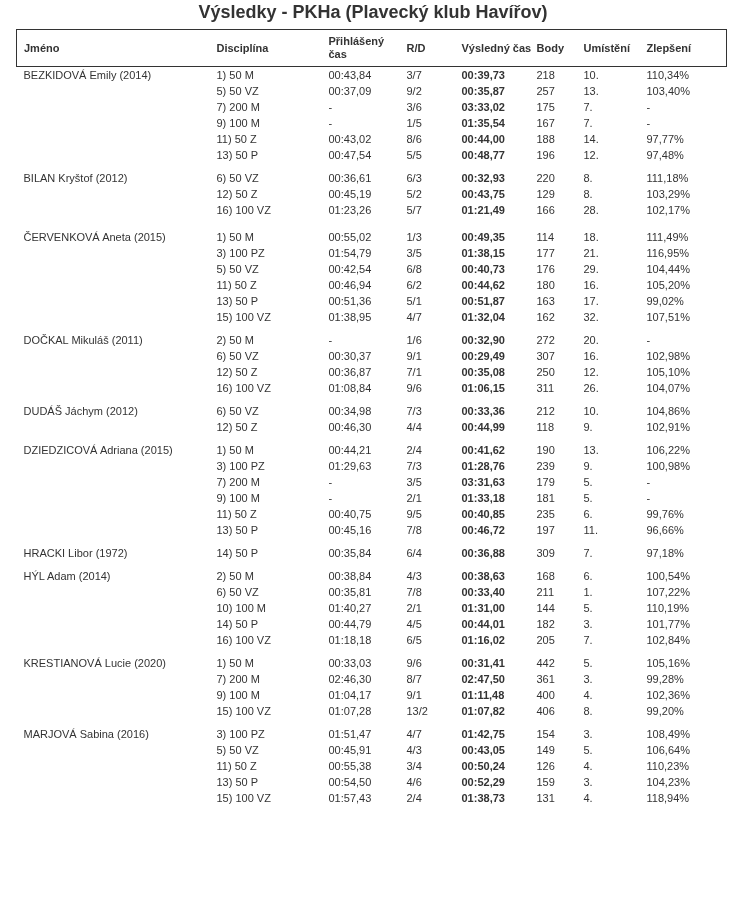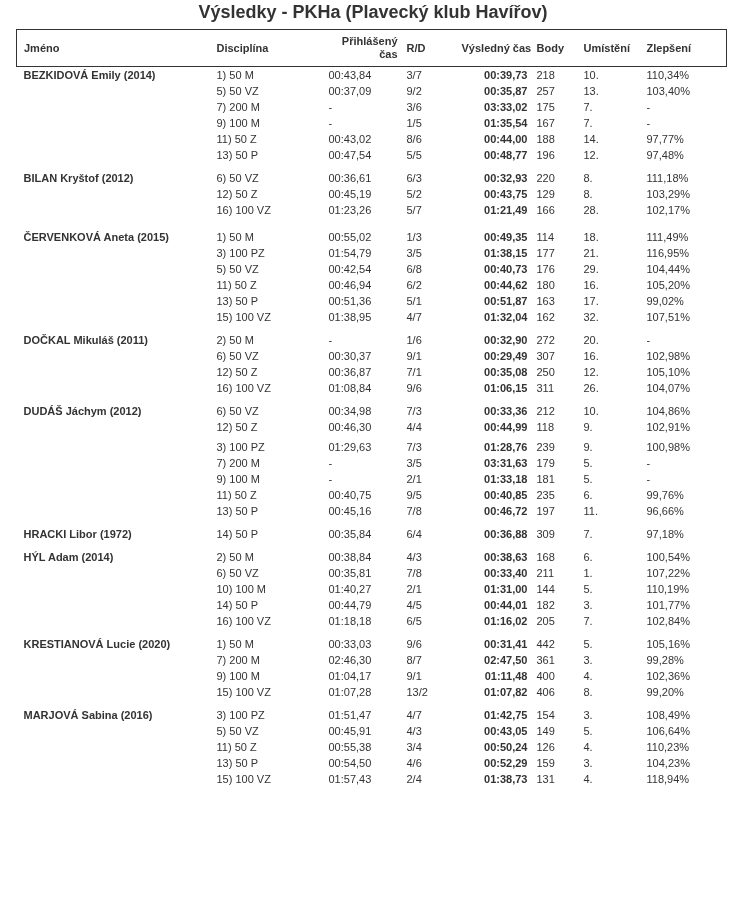--- a/index.html
+++ b/index.html
@@ -42,38 +42,36 @@
     text-align: left;
     vertical-align: middle;
     font-size: 11px;
     font-weight: bold;
     padding: 5px 2px 5px 7px;
     white-space: nowrap;
     line-height: 13px;
   }
   thead th.wrap {
     white-space: normal;
-    text-align: right;
   }
   tbody td {
     font-size: 11px;
     padding: 2px 2px 2px 7px;
     line-height: 12px;
     white-space: nowrap;
     vertical-align: top;
   }
   tbody tr.first-of-group td {
     padding-top: 5px;
   }
   td.name-cell {
-    font-weight: bold;
+    font-weight: normal;
   }
   td.result-time {
     font-weight: bold;
-    text-align: right;
   }
   tr.group-spacer td {
     padding: 0;
     height: 4px;
     line-height: 4px;
     font-size: 1px;
   }
 </style>
 </head>
 <body>
@@ -326,20 +324,30 @@
           <td>00:46,30</td>
           <td>4/4</td>
           <td class="result-time">00:44,99</td>
           <td>118</td>
           <td>9.</td>
           <td>102,91%</td>
         </tr>
         <tr class="group-spacer">
           <td colspan="8"></td>
         </tr>
+        <tr class="first-of-group">
+          <td class="name-cell">DZIEDZICOVÁ Adriana (2015)</td>
+          <td>1) 50 M</td>
+          <td>00:44,21</td>
+          <td>2/4</td>
+          <td class="result-time">00:41,62</td>
+          <td>190</td>
+          <td>13.</td>
+          <td>106,22%</td>
+        </tr>
         <tr>
           <td class="name-cell"></td>
           <td>3) 100 PZ</td>
           <td>01:29,63</td>
           <td>7/3</td>
           <td class="result-time">01:28,76</td>
           <td>239</td>
           <td>9.</td>
           <td>100,98%</td>
         </tr>

